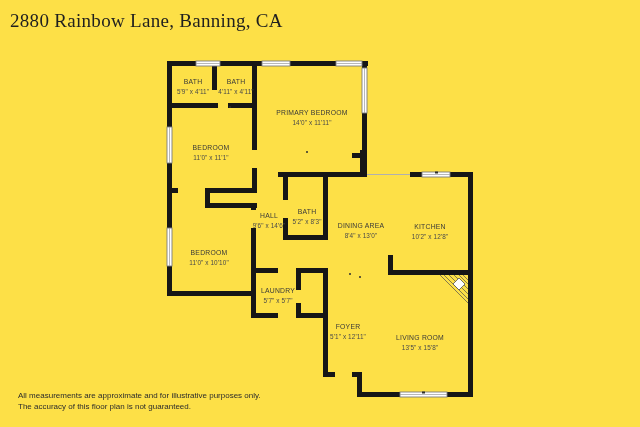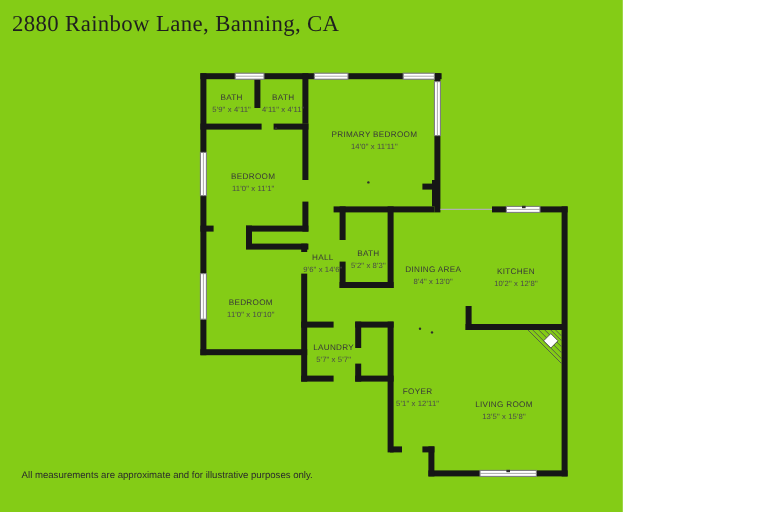--- a/index.html
+++ b/index.html
@@ -1,17 +1,17 @@
 <!DOCTYPE html>
 <html><head>
 <meta charset="utf-8">
 <style>
   html,body{margin:0;padding:0;background:#fff;}
   .canvas{
-    position:relative;width:519px;height:427px;background:#84cc16;overflow:hidden;
+    position:relative;width:640px;height:427px;background:#fde047;overflow:hidden;
     font-family:"Liberation Sans",sans-serif;
   }
   .title{
     position:absolute;left:10px;top:10px;margin:0;
     font-family:"Liberation Serif","DejaVu Serif",serif;
     font-size:19px;font-weight:400;color:#1f1f1f;letter-spacing:.3px;
   }
   svg.plan{position:absolute;left:0;top:0;}
   .room{
     position:absolute;transform:translateX(-50%);text-align:center;white-space:nowrap;
@@ -165,15 +165,16 @@
     <span class="rn">FOYER</span>
     <span class="rd">5'1" x 12'11"</span>
   </div>
   <div class="room" style="left:420px;top:333px">
     <span class="rn">LIVING ROOM</span>
     <span class="rd">13'5" x 15'8"</span>
   </div>
 
   <div class="disclaimer">
     <div>All measurements are approximate and for illustrative purposes only.</div>
+    <div>The accuracy of this floor plan is not guaranteed.</div>
   </div>
 
 </div>
 
 </body></html>

